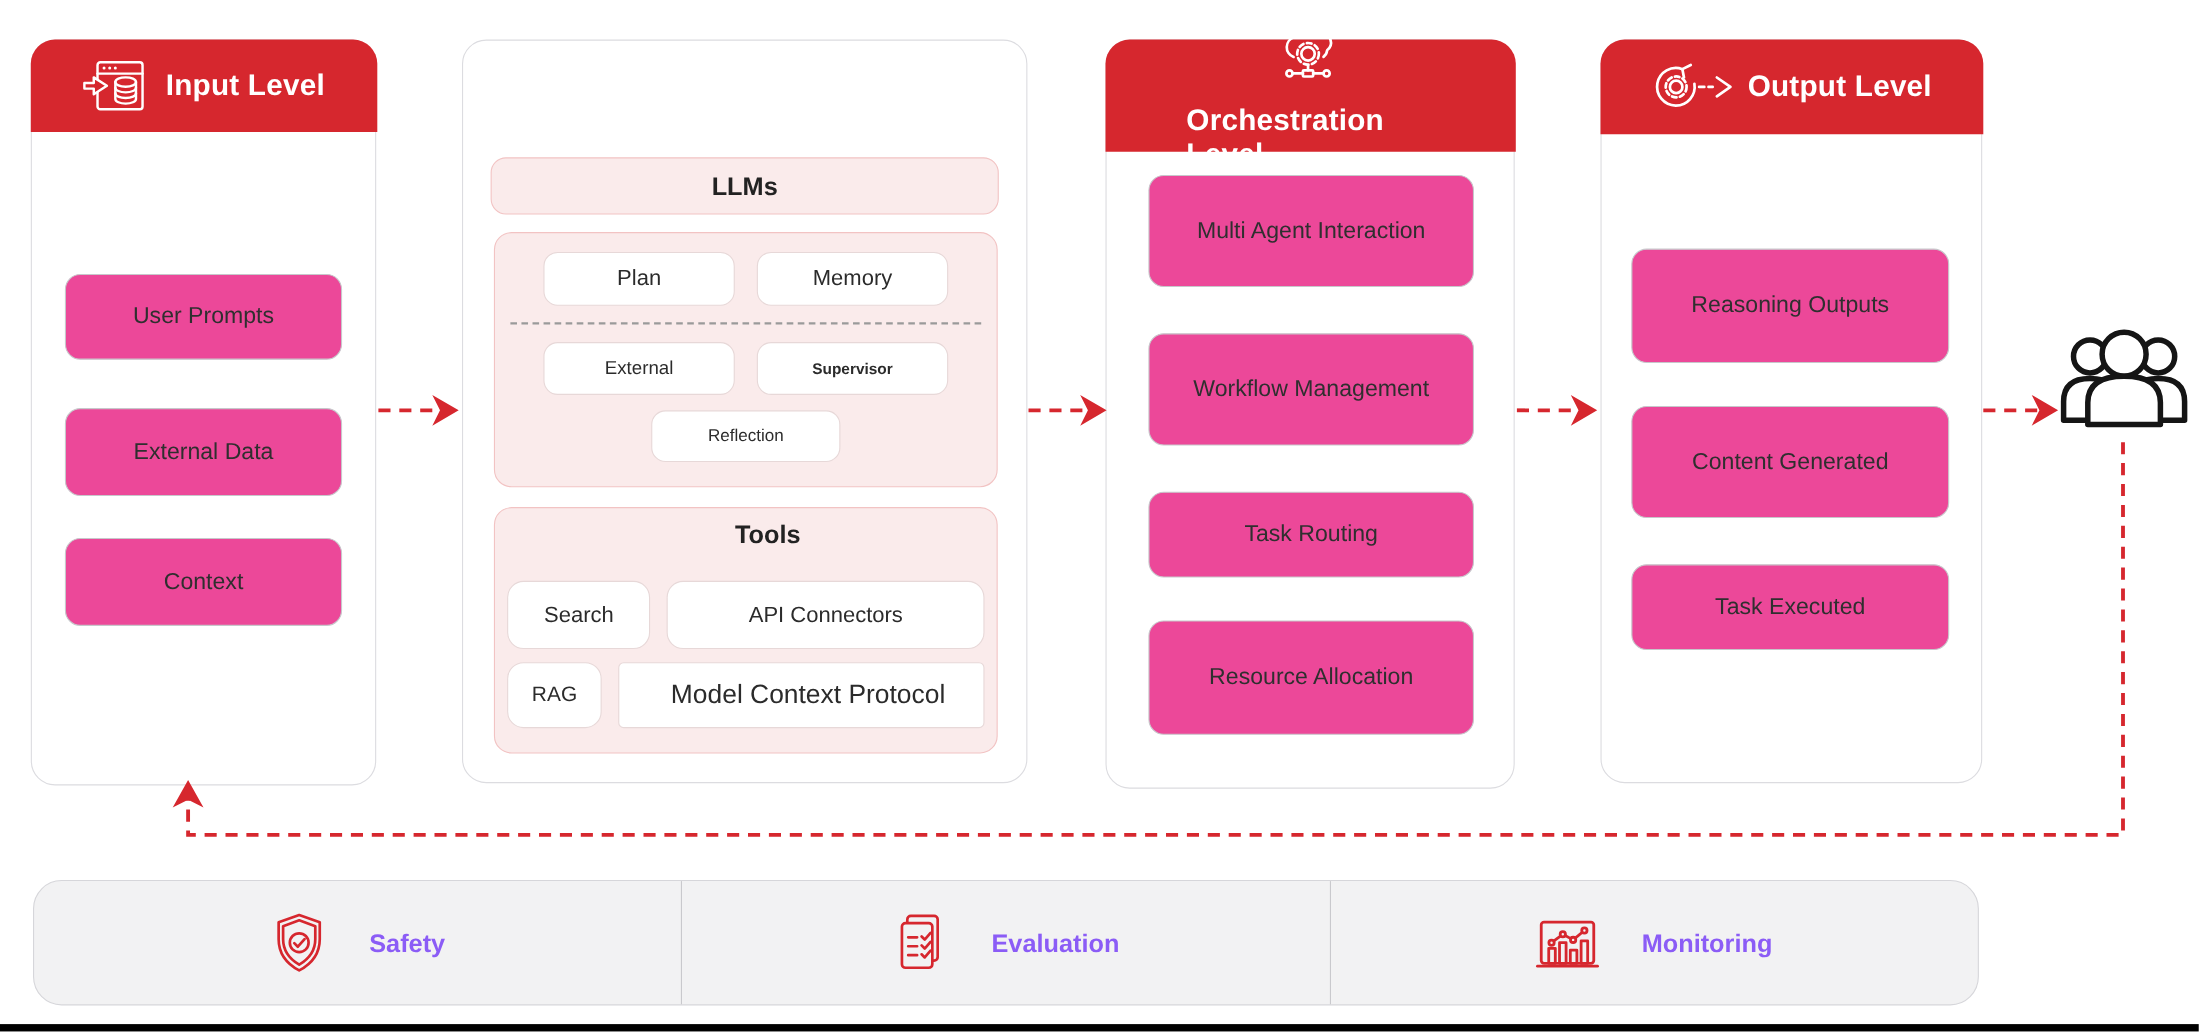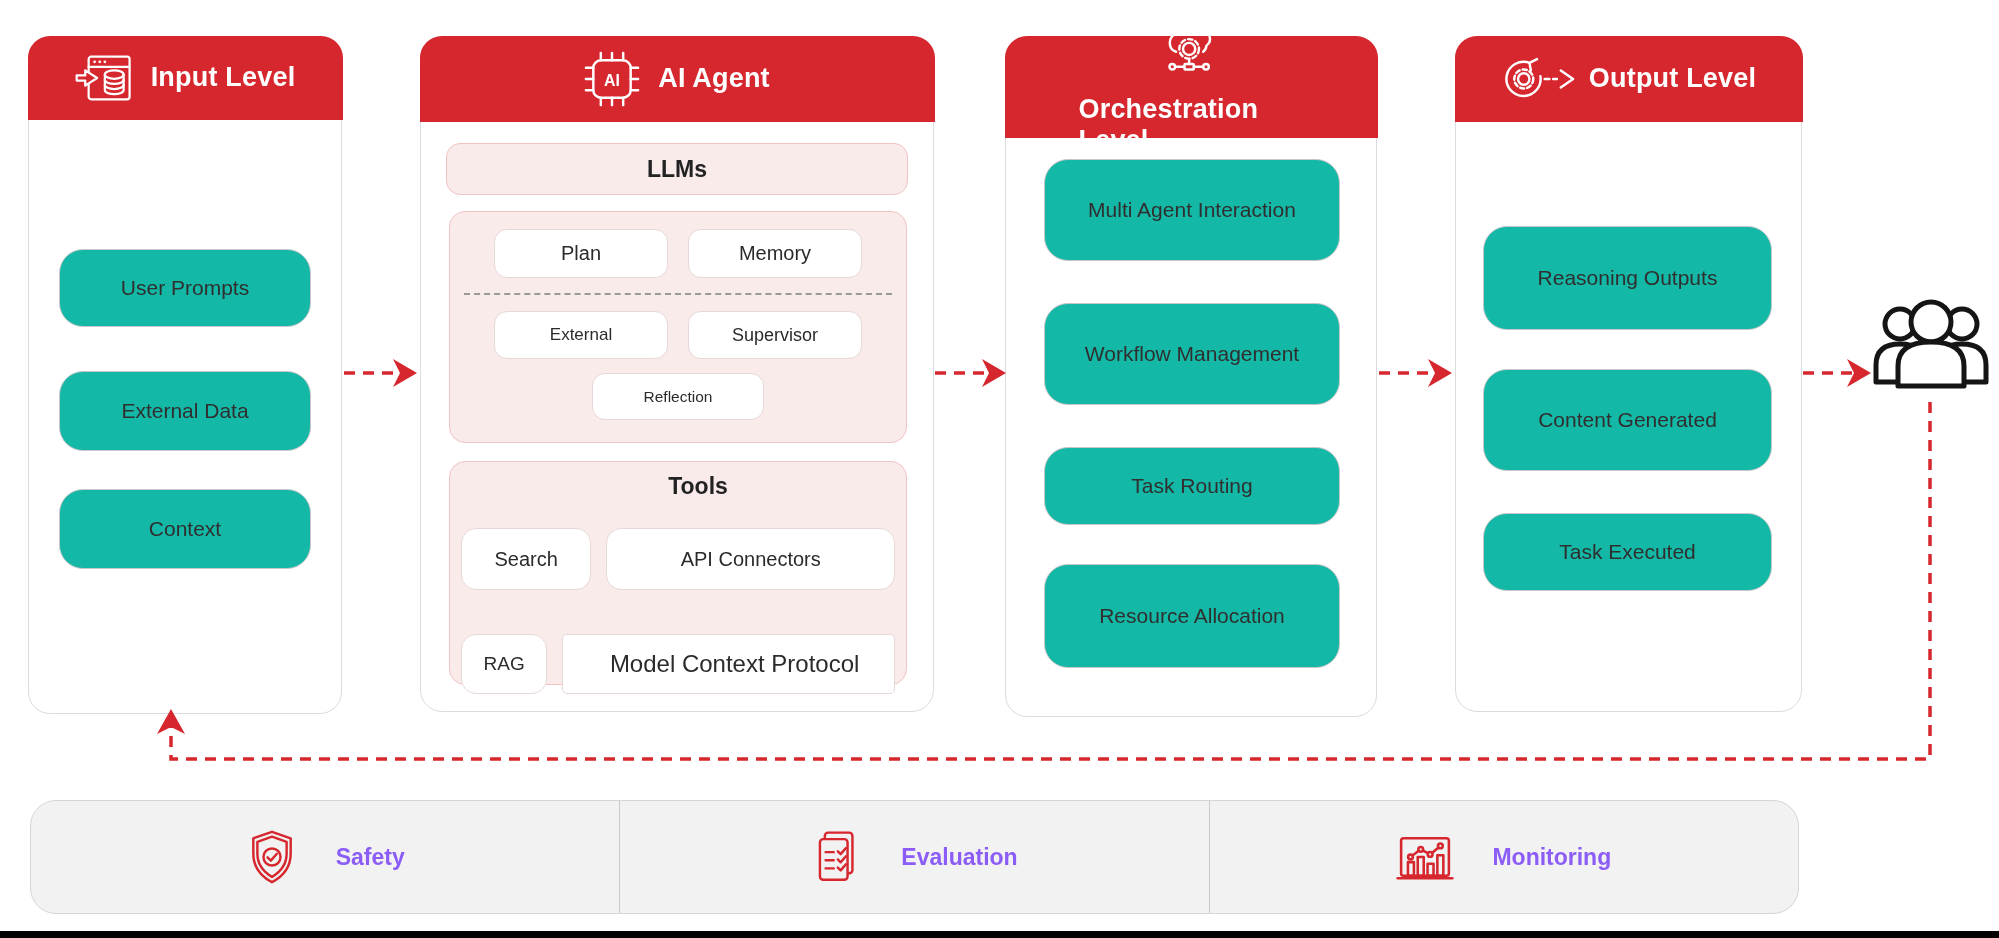--- a/index.html
+++ b/index.html
@@ -8,21 +8,21 @@
     font-family:"Liberation Sans",sans-serif;color:#2a2a2a;
   }
   .col{position:absolute;background:#ffffff;border:1.5px solid #dcdce0;border-radius:22px;}
   .col-header{
     position:absolute;left:-1.5px;right:-1.5px;top:-1.5px;
     background:#d6272e;border-radius:22px 22px 0 0;
     display:flex;align-items:center;justify-content:center;gap:18px;color:#ffffff;
   }
   .col-title{font-weight:bold;font-size:27px;letter-spacing:.2px;}
   .gray-box{
-    position:absolute;background:#14b8a6;border:1.5px solid #c7c7cb;border-radius:24px;
+    position:absolute;background:#ec4899;border:1.5px solid #c7c7cb;border-radius:14px;
     display:flex;align-items:center;justify-content:center;text-align:center;
     font-size:21px;line-height:1.25;color:#2f2f2f;
   }
   .pink-panel{position:absolute;background:#faebeb;border:1.5px solid #f2c3c3;border-radius:16px;}
   .llms-box{
     position:absolute;background:#faebeb;border:1.5px solid #f2c3c3;border-radius:14px;
     display:flex;align-items:center;justify-content:center;
     font-weight:bold;font-size:23px;color:#222;
   }
   .pill{
@@ -66,55 +66,45 @@
         </svg>
       </span>
       <span class="col-title">Input Level</span>
     </div>
     <div class="gray-box" style="left:30px;top:212px;width:250px;height:76px;">User Prompts</div>
     <div class="gray-box" style="left:30px;top:334px;width:250px;height:78px;">External Data</div>
     <div class="gray-box" style="left:30px;top:452px;width:250px;height:78px;">Context</div>
   </div>
 
   <div class="col" style="left:420px;top:36px;width:512px;height:674px;">
-    <div class="col-header" style="height:86px;">
-      <span>
-        <svg width="56" height="56" viewBox="0 0 60 60" fill="none" stroke="#ffffff" stroke-width="2.6" stroke-linecap="round">
-          <path d="M18 2 V10 M30 2 V10 M42 2 V10 M18 50 V58 M30 50 V58 M42 50 V58 M2 18 H10 M2 30 H10 M2 42 H10 M50 18 H58 M50 30 H58 M50 42 H58"></path>
-          <rect x="10" y="10" width="40" height="40" rx="8"></rect>
-          <text x="30" y="37" text-anchor="middle" fill="#ffffff" stroke="none" font-family="Liberation Sans, sans-serif" font-size="17" font-weight="bold">AI</text>
-        </svg>
-      </span>
-      <span class="col-title">AI Agent</span>
-    </div>
 
     <div class="llms-box" style="left:25px;top:106px;width:460px;height:50px;">LLMs</div>
 
     <div class="pink-panel" style="left:28px;top:174px;width:456px;height:230px;">
       <div class="prow" style="top:17px;">
         <div class="pill" style="width:172px;height:47px;font-size:20px;">Plan</div>
         <div class="pill" style="width:172px;height:47px;font-size:20px;">Memory</div>
       </div>
       <div class="dash-divider" style="top:81px;"></div>
       <div class="prow" style="top:99px;">
         <div class="pill" style="width:172px;height:46px;font-size:17px;">External</div>
-        <div class="pill" style="width:172px;height:46px;font-size:18px;">Supervisor</div>
+        <div class="pill" style="width:172px;height:46px;font-size:14px;font-weight:bold;">Supervisor</div>
       </div>
       <div class="prow" style="top:161px;">
         <div class="pill" style="width:170px;height:45px;font-size:15.5px;">Reflection</div>
       </div>
     </div>
 
     <div class="pink-panel" style="left:28px;top:424px;width:456px;height:222px;">
       <div class="tools-title" style="top:11px;margin-left:40px;">Tools</div>
       <div class="trow" style="top:66px;">
         <div class="pill" style="width:130px;height:60px;font-size:20px;border-radius:15px;">Search</div>
         <div class="pill" style="width:290px;height:60px;font-size:20px;border-radius:15px;">API Connectors</div>
       </div>
-      <div class="trow" style="top:140px;margin-top:32px;">
+      <div class="trow" style="top:140px;">
         <div class="pill" style="width:88px;height:58px;font-size:19px;border-radius:15px;">RAG</div>
         <div class="pill" style="width:333px;height:58px;font-size:24px;border-radius:5px;padding-left:12px;">Model Context Protocol</div>
       </div>
     </div>
   </div>
 
   <div class="col" style="left:1005px;top:36px;width:370px;height:679px;">
     <div class="col-header" style="height:102px;gap:16px;flex-direction:column;">
       <span>
         <svg width="60" height="60" viewBox="0 0 64 64" fill="none" stroke="#ffffff" stroke-width="2.6" stroke-linecap="round" stroke-linejoin="round">

